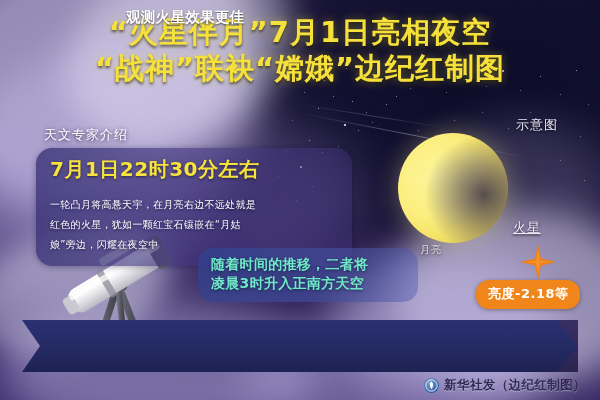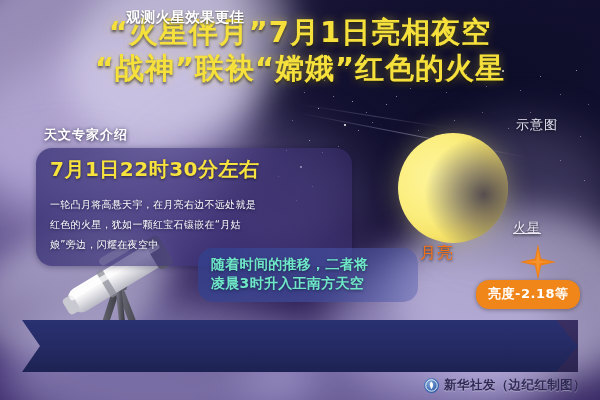--- a/index.html
+++ b/index.html
@@ -68,40 +68,40 @@
     position:absolute;left:398px;top:133px;width:110px;height:110px;border-radius:50%;
     background:radial-gradient(circle at 33% 40%, #fdf49a 0%, #fbee7e 42%, #f6e368 60%, #d8c85e 82%, #8f8a5c 100%);
     box-shadow:0 0 26px rgba(250,240,140,.35);z-index:8;
   }
   .moon-shade{
     position:absolute;inset:0;border-radius:50%;
     background:radial-gradient(circle at 78% 56%, rgba(40,34,70,.78) 0%, rgba(48,40,84,.45) 26%, rgba(60,50,100,0) 56%);
   }
   .moon-label{
     position:absolute;left:420px;top:243px;z-index:9;
-    color:#f97316;font-size:16px;letter-spacing:1px;text-shadow:0 1px 3px rgba(0,0,0,.75);
+    color:#e5e5e5;font-size:10px;letter-spacing:1px;text-shadow:0 1px 3px rgba(0,0,0,.75);
   }
 
   
   .mars-label{
     position:absolute;left:513px;top:219px;z-index:9;
     color:#f0e9f8;font-size:13px;letter-spacing:1px;text-shadow:0 1px 3px rgba(0,0,0,.8);text-decoration:underline;
   }
   .mars-star{position:absolute;left:519px;top:243px;width:38px;height:38px;z-index:9;}
   .badge-brightness{
     position:absolute;left:476px;top:280px;z-index:10;
     background:#f0851a;color:#ffffff;font-size:13px;font-weight:bold;
     padding:5px 12px 6px;border-radius:13px;white-space:nowrap;letter-spacing:.5px;
     box-shadow:0 1px 4px rgba(0,0,0,.35);
   }
 
   
   .expert-head{
     position:absolute;left:44px;top:126px;z-index:10;
-    color:#ffffff;font-size:13px;font-weight:bold;letter-spacing:1px;
+    color:#ffffff;font-size:13px;font-weight:normal;letter-spacing:1px;
     text-shadow:0 1px 4px rgba(20,10,50,.9);
   }
   .panel{
     position:absolute;left:36px;top:148px;width:288px;z-index:10;
     border-radius:16px;padding:9px 14px 11px;
     background:linear-gradient(100deg, rgba(44,38,108,.72) 0%, rgba(58,46,122,.58) 50%, rgba(70,56,136,.34) 100%);
     box-shadow:0 1px 6px rgba(10,6,40,.35);
   }
   .panel-time{
     color:#f7e23e;font-size:20px;font-weight:bold;line-height:25px;letter-spacing:.5px;
@@ -226,21 +226,21 @@
       <i class="star" style="left:560px;top:160px;width:1px;height:1px;opacity:0.45"></i>
       <i class="star" style="left:584px;top:180px;width:1.1px;height:1.1px;opacity:0.5"></i>
       <i class="star" style="left:296px;top:200px;width:1px;height:1px;opacity:0.35"></i>
       <i class="star" style="left:312px;top:186px;width:1px;height:1px;opacity:0.4"></i>
       <i class="streak" style="left:296px;top:112px;width:240px;transform:rotate(11deg);opacity:.5"></i>
       <i class="streak" style="left:300px;top:104px;width:150px;transform:rotate(9deg);opacity:.3"></i>
     </div>
 
   <div class="title">
     <div class="title-line">“火星伴月”7月1日亮相夜空</div>
-    <div class="title-line">“战神”联袂“嫦娥”红色的火星</div>
+    <div class="title-line">“战神”联袂“嫦娥”边纪红制图</div>
   </div>
 
   <div class="schematic">示意图</div>
 
   <div class="moon">
     <div class="moon-shade"></div>
   </div>
   <div class="moon-label">月亮</div>
 
   <div class="mars-label">火星</div>

